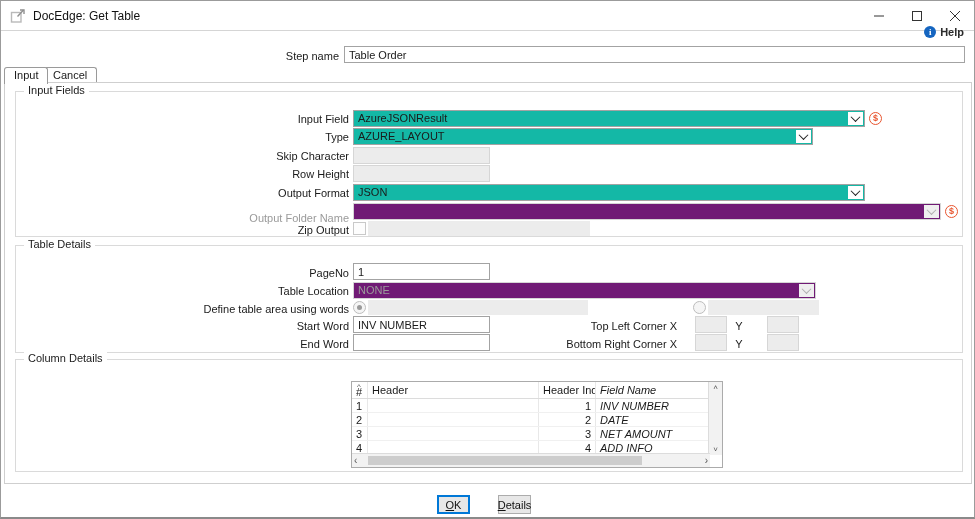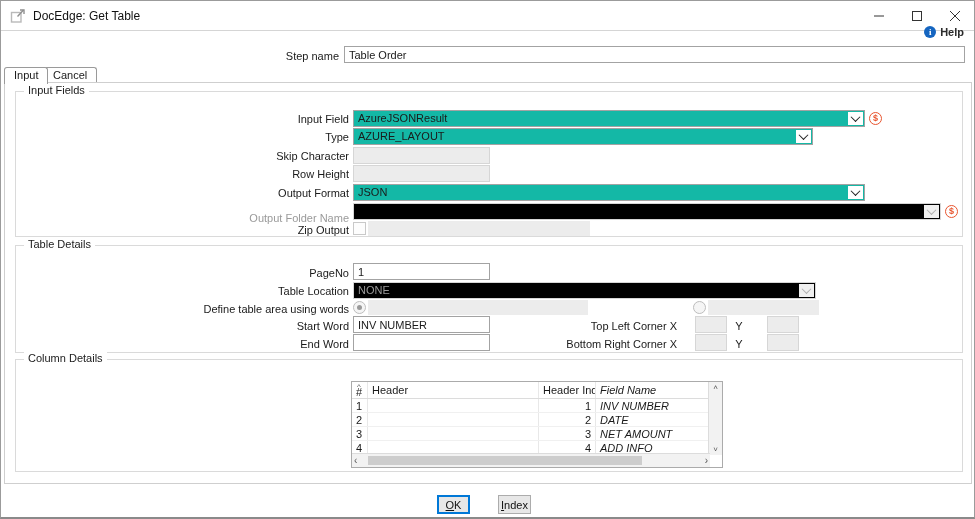--- a/index.html
+++ b/index.html
@@ -21,21 +21,21 @@
   #help-icon { width:12px; height:12px; border-radius:50%; background:#1565c0; color:#fff; font-size:9px; font-weight:bold; display:flex; align-items:center; justify-content:center; font-family:"Liberation Serif",serif; }
   #help-label { font-size:11px; font-weight:bold; color:#2b2b2b; }
   
   .lbl { position:absolute; height:16px; line-height:16px; text-align:right; white-space:nowrap; }
   .lbl.dis { color:#9a9a9a; }
   .tb { position:absolute; height:17px; border:1px solid #a3a3a3; background:#fff; font-family:"Liberation Sans",sans-serif; font-size:11px; padding:0 4px; color:#1a1a1a; outline:none; }
   .tb.dis { background:#ececec; border-color:#d6d6d6; }
   .combo { position:absolute; height:17px; border:1px solid #a3a3a3; background:#14b8a6; }
   .combo .val { position:absolute; left:4px; top:0; right:18px; line-height:15px; white-space:nowrap; overflow:hidden; }
   .combo .arrow { position:absolute; right:1px; top:1px; bottom:1px; width:15px; display:flex; align-items:center; justify-content:center; background:#fff; }
-  .combo.dis { background:#000000; border-color:#d6d6d6; }
+  .combo.dis { background:#701a75; border-color:#d6d6d6; }
   .combo.dis .val { color:#9a9a9a; }
   .combo.dis .arrow { background:#efefef; }
   .chev { width:7px; height:7px; border-right:1.6px solid #222; border-bottom:1.6px solid #222; transform:rotate(45deg) translate(-1px,-1px); }
   .chev.grey { border-color:#b0b0b0; }
   .varicon { position:absolute; width:13px; height:13px; border:1.5px solid #e8552f; border-radius:50%; color:#e8552f; font-size:9px; font-weight:bold; display:flex; align-items:center; justify-content:center; line-height:1; }
   .strip { position:absolute; height:15px; background:#ececec; }
   .checkbox { position:absolute; width:13px; height:13px; border:1px solid #c9c9c9; background:#fdfdfd; }
   .radio { position:absolute; width:13px; height:13px; border:1px solid #bdbdbd; border-radius:50%; background:#f5f5f5; }
   .radio.sel::after { content:""; position:absolute; left:3px; top:3px; width:5px; height:5px; border-radius:50%; background:#9a9a9a; }
   
@@ -242,16 +242,16 @@
       <div class="left">‹</div>
       <div class="hthumb"></div>
       <div class="right">›</div>
     </div>
   </div>
 
   <button class="btn primary" style="left:436px;">
     <span class="btn-text">OK</span>
   </button>
   <button class="btn" style="left:497px;">
-    <span class="btn-text">Index</span>
+    <span class="btn-text">Details</span>
   </button>
 
 </div>
 
 </body></html>

